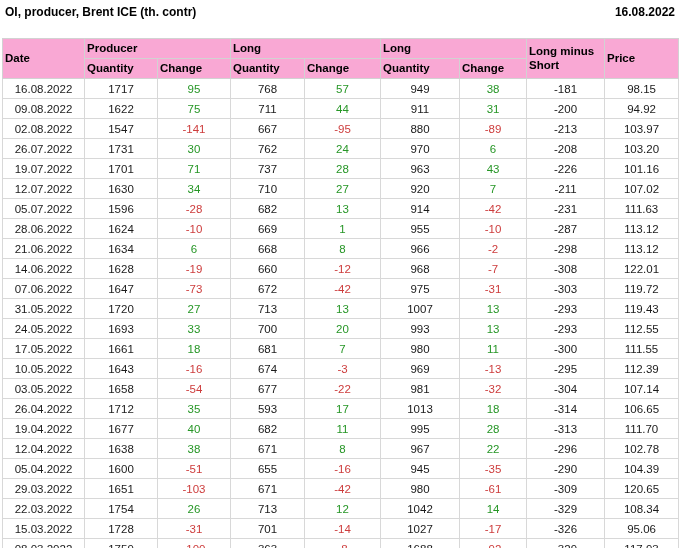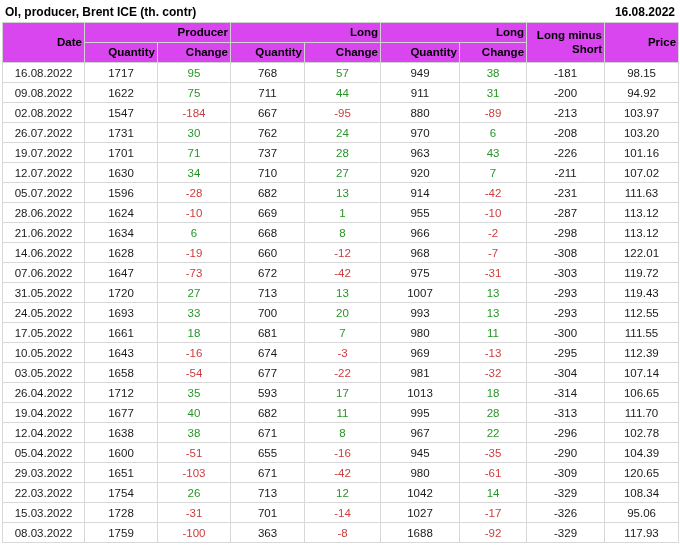--- a/index.html
+++ b/index.html
@@ -12,21 +12,21 @@
     width: 680px;
     height: 548px;
     background: #ffffff;
     box-sizing: border-box;
     overflow: hidden;
   }
   .titlebar {
     display: flex;
     justify-content: space-between;
     align-items: center;
-    padding: 4px 5px 3px 5px;
+    padding: 4px 5px 19px 5px;
     height: 15px;
   }
   .titlebar .title {
     font-size: 12px;
     font-weight: bold;
     color: #000000;
   }
   .titlebar .report-date {
     font-size: 12px;
     font-weight: bold;
@@ -34,26 +34,26 @@
   }
   table.data {
     border-collapse: collapse;
     table-layout: fixed;
     width: 676px;
     margin: 0 2px;
     font-size: 11.5px;
     color: #1a1a1a;
   }
   table.data thead th {
-    background: #d946ef;
+    background: #f9a8d4;
     border: 1px solid #d2d2d2;
     font-weight: bold;
     font-size: 11.5px;
     color: #000000;
-    text-align: right;
+    text-align: left;
     vertical-align: middle;
     height: 19px;
     padding: 0 2px;
     line-height: 1.15;
   }
   table.data tbody td {
     border: 1px solid #d8d8d8;
     text-align: center;
     vertical-align: middle;
     height: 19px;
@@ -123,21 +123,21 @@
           <td>711</td>
           <td class="pos">44</td>
           <td>911</td>
           <td class="pos">31</td>
           <td>-200</td>
           <td>94.92</td>
         </tr>
         <tr>
           <td>02.08.2022</td>
           <td>1547</td>
-          <td class="neg">-184</td>
+          <td class="neg">-141</td>
           <td>667</td>
           <td class="neg">-95</td>
           <td>880</td>
           <td class="neg">-89</td>
           <td>-213</td>
           <td>103.97</td>
         </tr>
         <tr>
           <td>26.07.2022</td>
           <td>1731</td>

